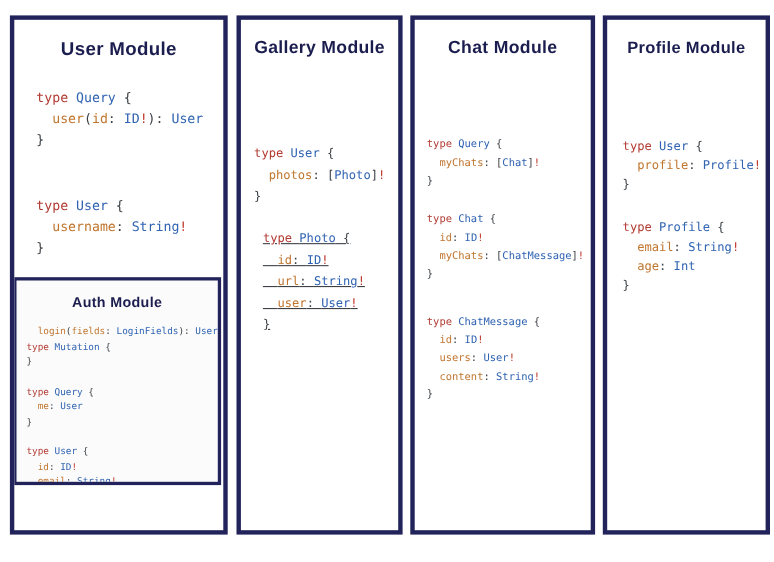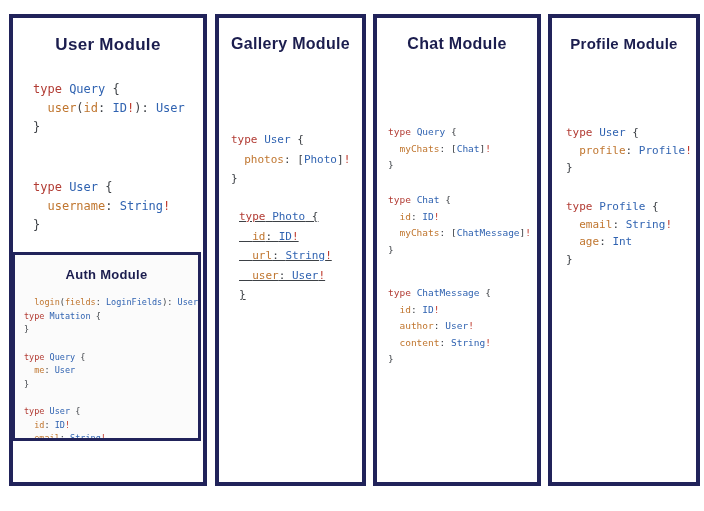--- a/index.html
+++ b/index.html
@@ -143,21 +143,21 @@
       </div>
     <div class="code c-chat b1">
         <div class="code-line"><span class="tok-k">type</span><span class="tok-p"> </span><span class="tok-t">Chat</span><span class="tok-p"> {</span></div>
         <div class="code-line"><span class="tok-p">  </span><span class="tok-f">id</span><span class="tok-p">: </span><span class="tok-t">ID</span><span class="tok-b">!</span></div>
         <div class="code-line"><span class="tok-p">  </span><span class="tok-f">myChats</span><span class="tok-p">: [</span><span class="tok-t">ChatMessage</span><span class="tok-p">]</span><span class="tok-b">!</span></div>
         <div class="code-line"><span class="tok-p">}</span></div>
       </div>
     <div class="code c-chat b2">
         <div class="code-line"><span class="tok-k">type</span><span class="tok-p"> </span><span class="tok-t">ChatMessage</span><span class="tok-p"> {</span></div>
         <div class="code-line"><span class="tok-p">  </span><span class="tok-f">id</span><span class="tok-p">: </span><span class="tok-t">ID</span><span class="tok-b">!</span></div>
-        <div class="code-line"><span class="tok-p">  </span><span class="tok-f">author</span><span class="tok-p">: </span><span class="tok-t">User</span><span class="tok-b">!</span></div>
+        <div class="code-line"><span class="tok-p">  </span><span class="tok-f">users</span><span class="tok-p">: </span><span class="tok-t">User</span><span class="tok-b">!</span></div>
         <div class="code-line"><span class="tok-p">  </span><span class="tok-f">content</span><span class="tok-p">: </span><span class="tok-t">String</span><span class="tok-b">!</span></div>
         <div class="code-line"><span class="tok-p">}</span></div>
       </div>
   </section>
 
   <section class="panel p-profile">
     <h2 class="title t-profile">Profile Module</h2>
     <div class="code c-profile b0">
         <div class="code-line"><span class="tok-k">type</span><span class="tok-p"> </span><span class="tok-t">User</span><span class="tok-p"> {</span></div>
         <div class="code-line"><span class="tok-p">  </span><span class="tok-f">profile</span><span class="tok-p">: </span><span class="tok-t">Profile</span><span class="tok-b">!</span></div>

